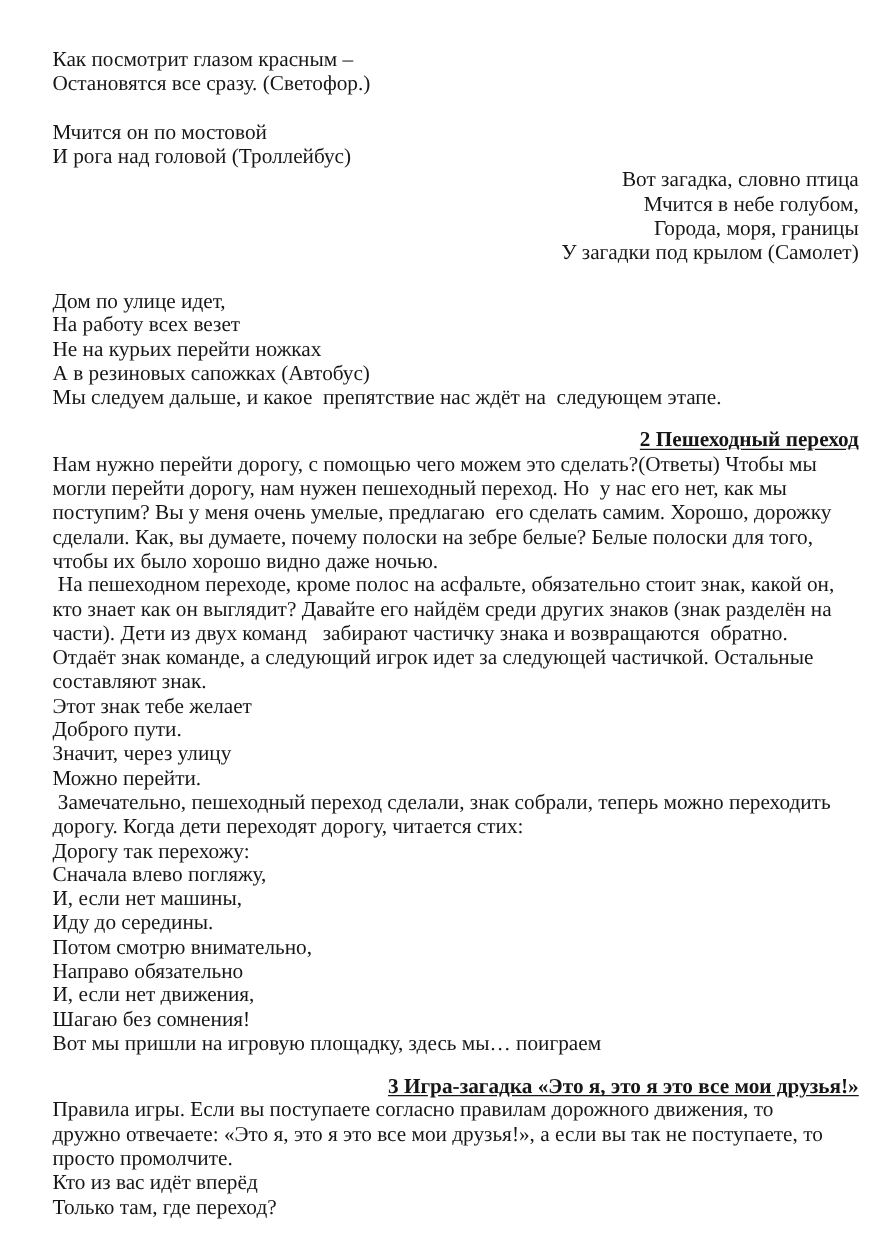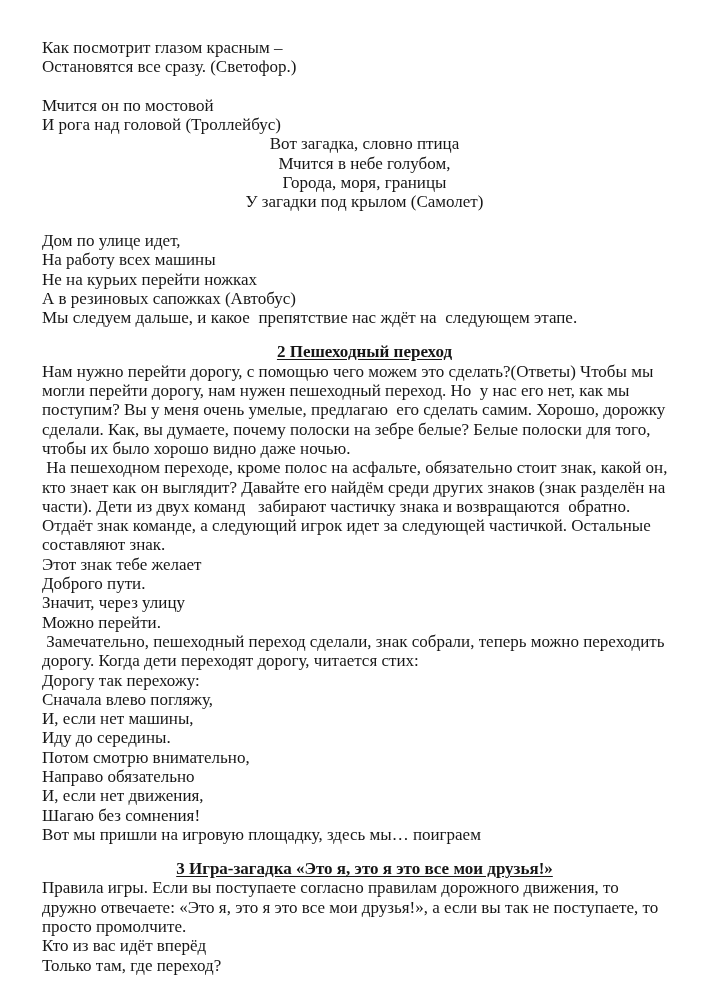--- a/index.html
+++ b/index.html
@@ -18,21 +18,21 @@
     font-size: 17px;
     line-height: 19.3px;
     color: #161616;
     overflow: hidden;
   }
   .block { margin: 0; }
   .line {
     white-space: pre;        
     min-height: 19.3px;
   }
-  .align-center .line { text-align: center; }
+  .align-center .line { text-align: right; }
   .heading .line {
     font-weight: bold;
     text-decoration: underline;
     text-underline-offset: 2px;
     margin-top: 15px;
   }
   .spacer { height: 19.3px; }
 </style>
 </head>
 <body>
@@ -50,21 +50,21 @@
       </div>
       <div class="block paragraph align-center">
         <div class="line">Вот загадка, словно птица</div>
         <div class="line">Мчится в небе голубом,</div>
         <div class="line">Города, моря, границы</div>
         <div class="line">У загадки под крылом (Самолет)</div>
       </div>
       <div class="block spacer align-left"></div>
       <div class="block paragraph align-left">
         <div class="line">Дом по улице идет,</div>
-        <div class="line">На работу всех машины</div>
+        <div class="line">На работу всех везет</div>
         <div class="line">Не на курьих перейти ножках</div>
         <div class="line">А в резиновых сапожках (Автобус)</div>
         <div class="line">Мы следуем дальше, и какое  препятствие нас ждёт на  следующем этапе.</div>
       </div>
       <div class="block heading align-center">
         <div class="line">2 Пешеходный переход</div>
       </div>
       <div class="block paragraph align-left">
         <div class="line">Нам нужно перейти дорогу, с помощью чего можем это сделать?(Ответы) Чтобы мы</div>
         <div class="line">могли перейти дорогу, нам нужен пешеходный переход. Но  у нас его нет, как мы</div>

